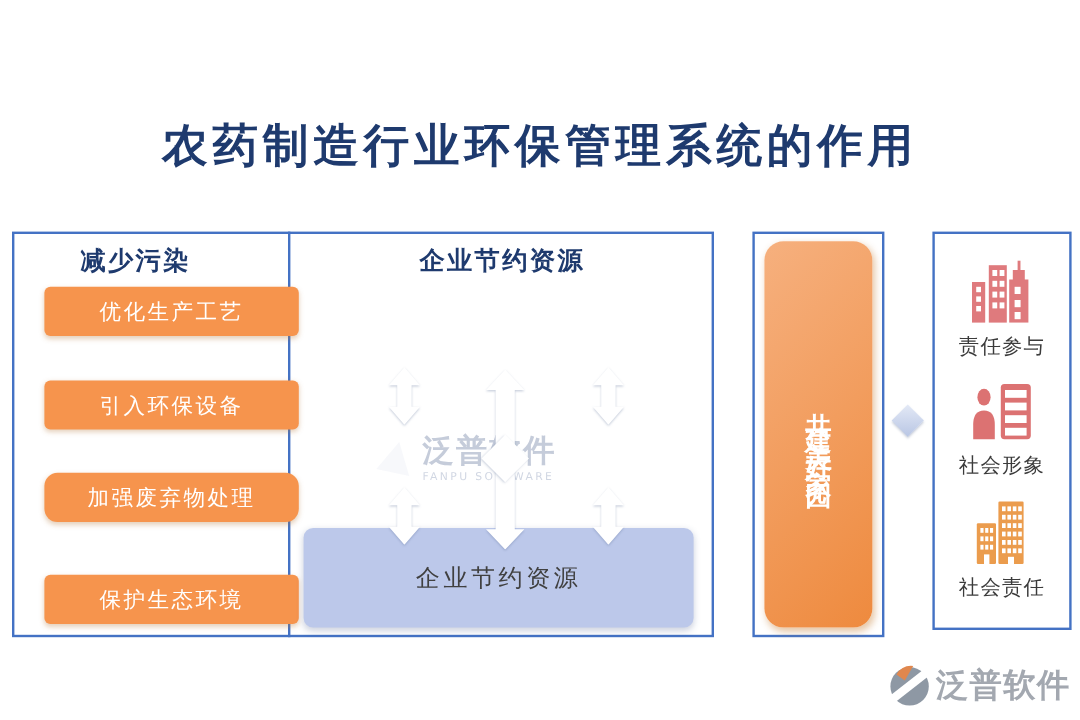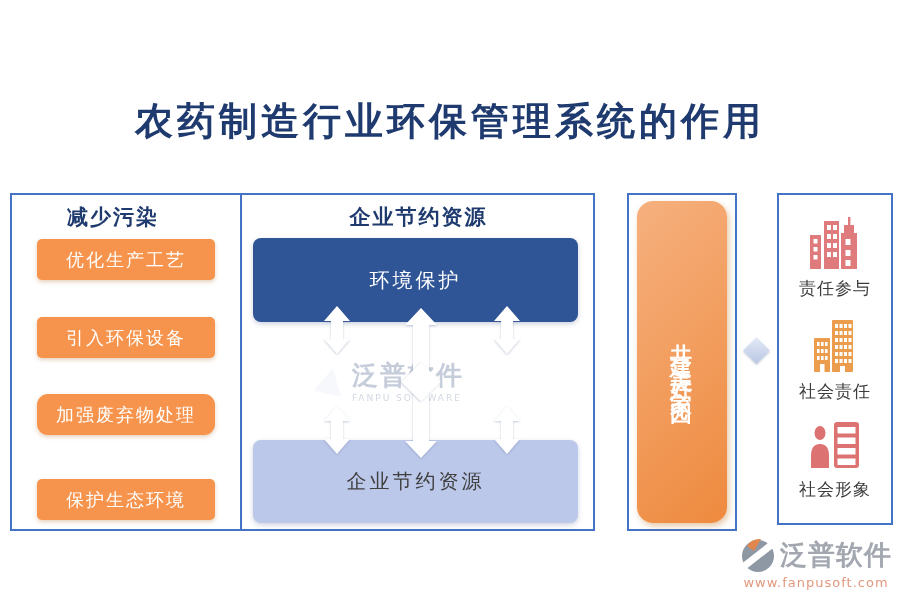--- a/index.html
+++ b/index.html
@@ -26,21 +26,21 @@
     background:#4472c4;
   }
   .section-header {
     position:absolute; text-align:center; font-size:21px; font-weight:bold;
     color:#1e3a6e; letter-spacing:2px;
   }
   .hdr-left { left:10px; top:203px; width:206px; }
   .hdr-mid  { left:242px; top:203px; width:353px; }
 
   .orange-btn {
-    position:absolute; left:37px; width:178px; height:41px;
+    position:absolute; left:37px; width:212px; height:41px;
     background:#f6944d; border-radius:5px; color:#ffffff;
     font-size:18px; display:flex; align-items:center; justify-content:center;
     letter-spacing:2px; box-shadow:0 2px 4px rgba(180,120,60,.35);
   }
   .btn1 { top:239px; } .btn2 { top:317px;text-align:right; } .btn3 { top:394px;border-radius:11px; } .btn4 { top:479px; }
 
   .flow-box {
     position:absolute; left:253px; width:325px; border-radius:8px;
     display:flex; align-items:center; justify-content:center;
     font-size:20px; letter-spacing:3px; box-shadow:0 2px 5px rgba(60,80,130,.25);
@@ -120,21 +120,20 @@
   <div class="panel-divider"></div>
 
   <div class="section-header hdr-left">减少污染</div>
   <div class="section-header hdr-mid">企业节约资源</div>
 
   <div class="orange-btn btn1">优化生产工艺</div>
   <div class="orange-btn btn2">引入环保设备</div>
   <div class="orange-btn btn3">加强废弃物处理</div>
   <div class="orange-btn btn4">保护生态环境</div>
 
-  <div class="flow-box box-top">环境保护</div>
   <div class="flow-box box-bottom">企业节约资源</div>
 
   <div class="watermark">
     <div class="wm-mark"></div>
     <div>
       <div class="wm-text">泛普软件</div>
       <div class="wm-sub">FANPU SOFTWARE</div>
     </div>
   </div>
 
@@ -185,20 +184,37 @@
           <rect x="20" y="26" width="4" height="5"></rect>
             <rect x="26" y="26" width="4" height="5"></rect>
           <rect x="20" y="35" width="4" height="5"></rect>
             <rect x="26" y="35" width="4" height="5"></rect>
           <rect x="38.5" y="22" width="5" height="6"></rect>
           <rect x="38.5" y="33" width="5" height="6"></rect>
           <rect x="38.5" y="43" width="5" height="6"></rect>
         </g>
       </svg>
       <div class="rp-label">责任参与</div>
+    </div>
+
+    <div class="rp-item">
+      <svg width="52" height="50" viewBox="0 0 52 50">
+        <g fill="#dc7272">
+          <ellipse cx="11" cy="13" rx="5.5" ry="7"></ellipse>
+          <path d="M2 48 V36 Q2 24 11 24 Q20 24 20 36 V48 Z"></path>
+          <rect x="25" y="2" width="25" height="46" rx="3"></rect>
+        </g>
+        <g fill="#ffffff">
+          <rect x="28.5" y="7" width="18" height="6.5"></rect>
+          <rect x="28.5" y="17.5" width="18" height="6.5"></rect>
+          <rect x="28.5" y="28" width="18" height="6.5"></rect>
+          <rect x="28.5" y="38.5" width="18" height="6.5"></rect>
+        </g>
+      </svg>
+      <div class="rp-label">社会形象</div>
     </div>
 
     <div class="rp-item">
       <svg width="50" height="54" viewBox="0 0 50 54">
         <g fill="#eb9c4d">
           <rect x="4" y="20" width="16" height="34" rx="1"></rect>
           <rect x="22" y="2" width="21" height="52" rx="1"></rect>
         </g>
         <g fill="#ffffff">
           <rect x="7" y="24" width="2.6" height="4"></rect>
@@ -234,44 +250,26 @@
           <rect x="25" y="41" width="3" height="4"></rect>
             <rect x="29.5" y="41" width="3" height="4"></rect>
             <rect x="34" y="41" width="3" height="4"></rect>
             <rect x="38.5" y="41" width="3" height="4"></rect>
           <rect x="30" y="48" width="5" height="6"></rect>
         </g>
       </svg>
       <div class="rp-label">社会责任</div>
     </div>
 
-    <div class="rp-item">
-      <svg width="52" height="50" viewBox="0 0 52 50">
-        <g fill="#dc7272">
-          <ellipse cx="11" cy="13" rx="5.5" ry="7"></ellipse>
-          <path d="M2 48 V36 Q2 24 11 24 Q20 24 20 36 V48 Z"></path>
-          <rect x="25" y="2" width="25" height="46" rx="3"></rect>
-        </g>
-        <g fill="#ffffff">
-          <rect x="28.5" y="7" width="18" height="6.5"></rect>
-          <rect x="28.5" y="17.5" width="18" height="6.5"></rect>
-          <rect x="28.5" y="28" width="18" height="6.5"></rect>
-          <rect x="28.5" y="38.5" width="18" height="6.5"></rect>
-        </g>
-      </svg>
-      <div class="rp-label">社会形象</div>
-    </div>
-
   </div>
 
   <div class="logo">
     <div class="logo-row">
       <svg width="36" height="38" viewBox="0 0 36 38">
         <circle cx="18" cy="20" r="16" fill="#8e98a4"></circle>
         <rect x="-4" y="16" width="46" height="7" fill="#ffffff" transform="rotate(-38 18 20)"></rect>
         <path d="M7 10 Q12 2 21 3 L14 15 Z" fill="#e0874e"></path>
       </svg>
       <div class="logo-name">泛普软件</div>
     </div>
-    <div class="logo-url">www.fanpusoft.com</div>
   </div>
 
 </div>
 
 </body></html>

